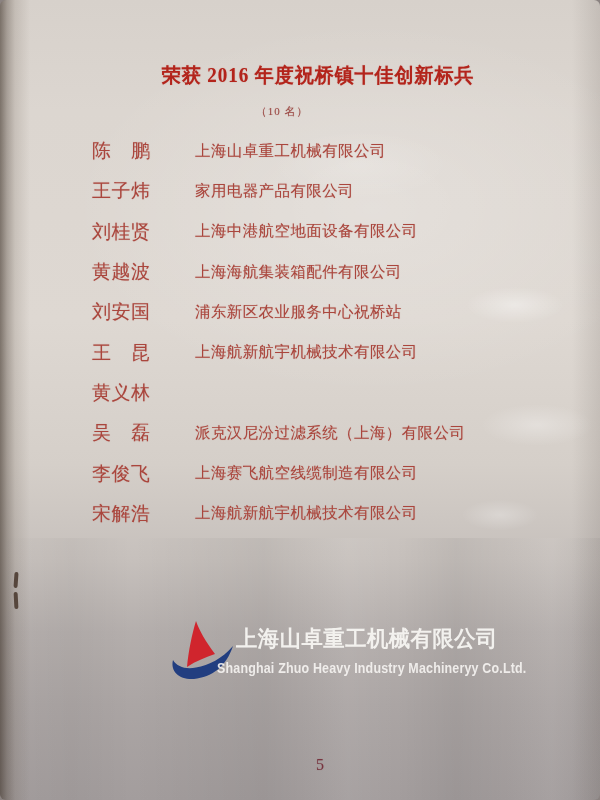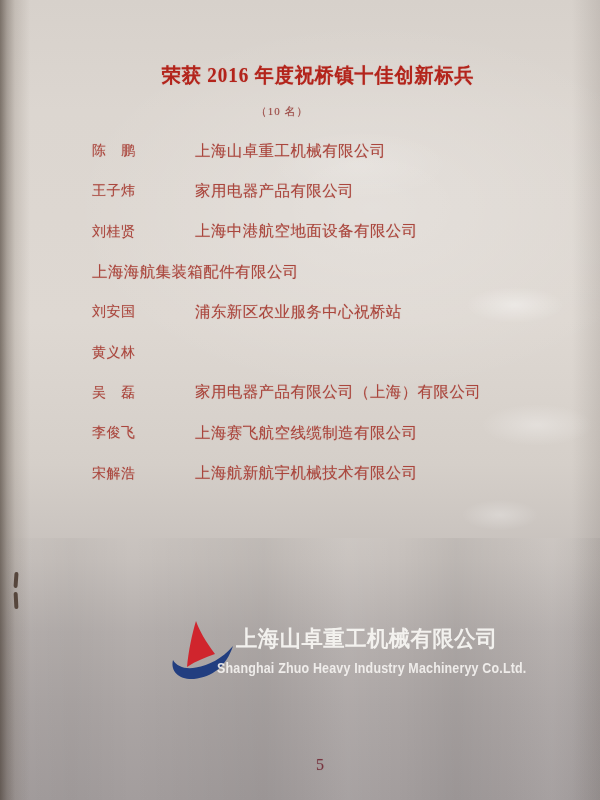--- a/index.html
+++ b/index.html
@@ -4,20 +4,21 @@
 <style>
   html,body{margin:0;padding:0;background:#8a8280;}
   .photo{
     position:relative;width:600px;height:800px;overflow:hidden;
     font-family:"Liberation Serif",serif;
     background:
       linear-gradient(90deg, rgba(54,42,32,.58) 0px, rgba(66,53,42,.34) 7px, rgba(92,78,65,.16) 15px, rgba(120,106,92,0) 30px),
       radial-gradient(420px 260px at 62% 26%, rgba(255,255,255,.22), rgba(255,255,255,0) 72%),
       linear-gradient(270deg, rgba(100,90,84,.17) 0px, rgba(100,90,84,0) 28px),
       linear-gradient(180deg,#d7d1cb 0%,#dcd6d0 14%,#ded8d2 40%,#d5cfc9 58%,#c6c0bc 70%,#b4aeac 79%,#aba5a4 88%,#a39d9d 100%);
+    border-radius: 6px;
   }
   .creases{
     position:absolute;inset:0;pointer-events:none;
     background:
       radial-gradient(70px 26px at 515px 305px, rgba(255,255,255,.38), rgba(255,255,255,0) 70%),
       radial-gradient(80px 30px at 537px 425px, rgba(255,255,255,.30), rgba(255,255,255,0) 70%),
       radial-gradient(55px 22px at 500px 515px, rgba(255,255,255,.26), rgba(255,255,255,0) 70%),
       radial-gradient(120px 46px at 360px 165px, rgba(255,255,255,.16), rgba(255,255,255,0) 75%);
   }
   .bottom-bands{
@@ -38,21 +39,21 @@
     color:#b3241b;text-shadow:0 0 1px rgba(179,36,27,.45);
   }
   .subtitle{
     position:absolute;left:282px;top:104px;transform:translateX(-50%);
     font-size:11px;letter-spacing:1px;color:#9c4a45;white-space:nowrap;
     text-shadow:0 0 1px rgba(156,74,69,.4);
   }
   .winners{position:absolute;left:92px;top:131px;width:480px;}
   .row{height:40.3px;display:flex;align-items:center;}
   .name{
-    width:103px;flex:0 0 103px;font-size:14px;letter-spacing:.5px;
+    width:103px;flex:0 0 103px;font-size:19px;letter-spacing:.5px;
     color:#aa463d;text-shadow:0 0 1px rgba(170,70,61,.38);white-space:nowrap;
   }
   .company{
     font-size:15.5px;letter-spacing:.4px;color:#aa463d;
     text-shadow:0 0 1px rgba(170,70,61,.38);white-space:nowrap;
   }
 
   .logo-icon{position:absolute;left:163px;top:617px;width:74px;height:66px;}
   .logo-cn{
     position:absolute;left:236px;top:624px;
@@ -90,32 +91,37 @@
     </div>
     <div class="row">
       <span class="name">王子炜</span>
       <span class="company">家用电器产品有限公司</span>
     </div>
     <div class="row">
       <span class="name">刘桂贤</span>
       <span class="company">上海中港航空地面设备有限公司</span>
     </div>
     <div class="row">
+      <span class="name">黄越波</span>
       <span class="company">上海海航集装箱配件有限公司</span>
     </div>
     <div class="row">
       <span class="name">刘安国</span>
       <span class="company">浦东新区农业服务中心祝桥站</span>
     </div>
     <div class="row">
+      <span class="name">王　昆</span>
+      <span class="company">上海航新航宇机械技术有限公司</span>
+    </div>
+    <div class="row">
       <span class="name">黄义林</span>
     </div>
     <div class="row">
       <span class="name">吴　磊</span>
-      <span class="company">家用电器产品有限公司（上海）有限公司</span>
+      <span class="company">派克汉尼汾过滤系统（上海）有限公司</span>
     </div>
     <div class="row">
       <span class="name">李俊飞</span>
       <span class="company">上海赛飞航空线缆制造有限公司</span>
     </div>
     <div class="row">
       <span class="name">宋解浩</span>
       <span class="company">上海航新航宇机械技术有限公司</span>
     </div>
   </div>

